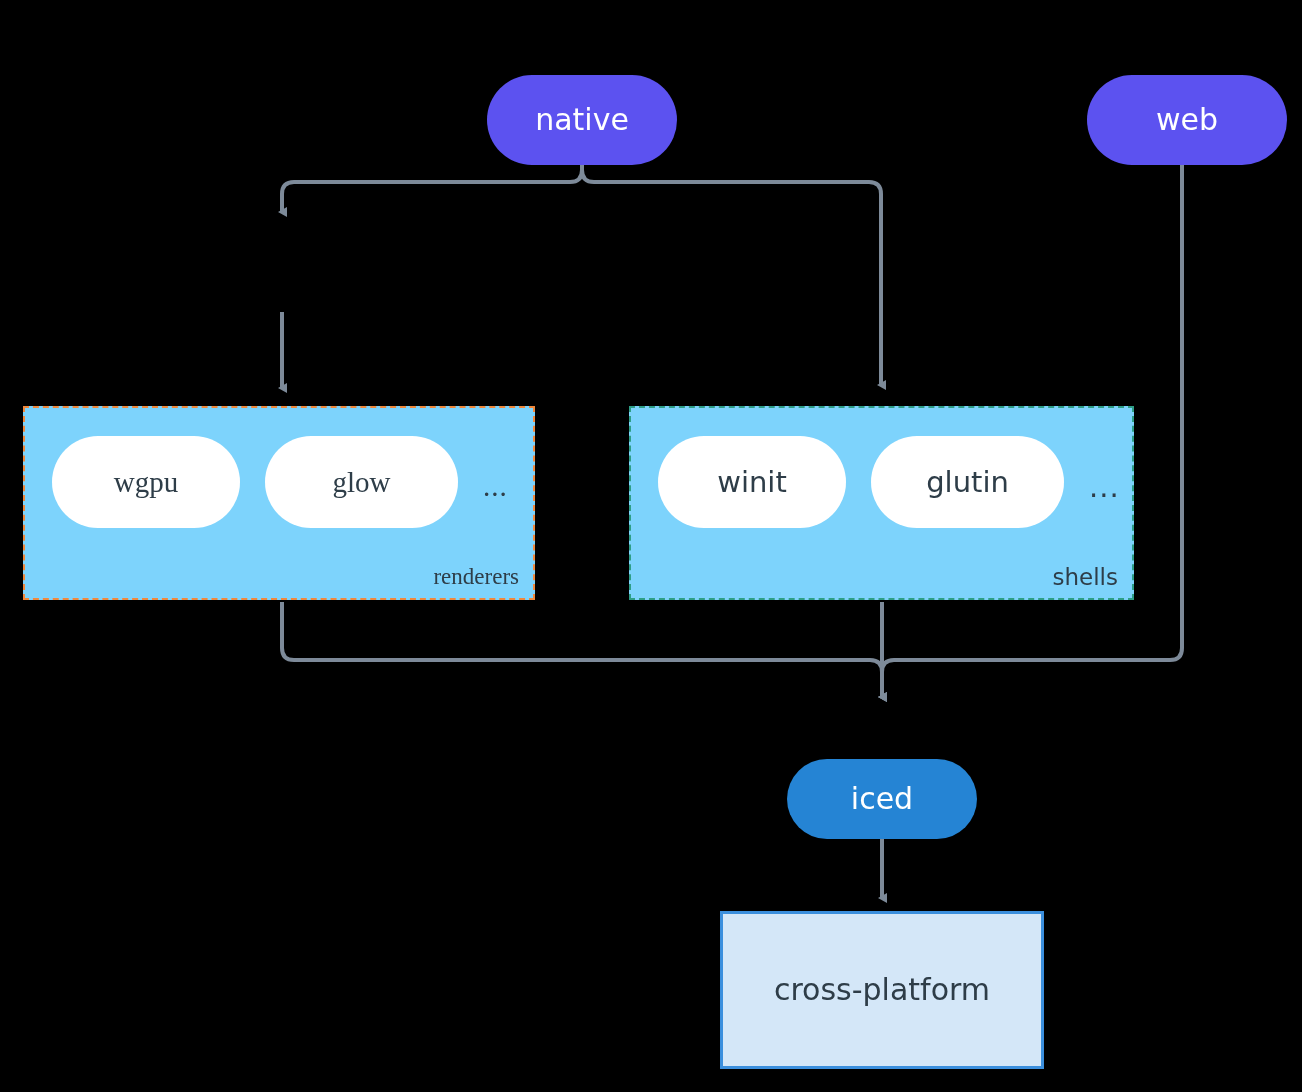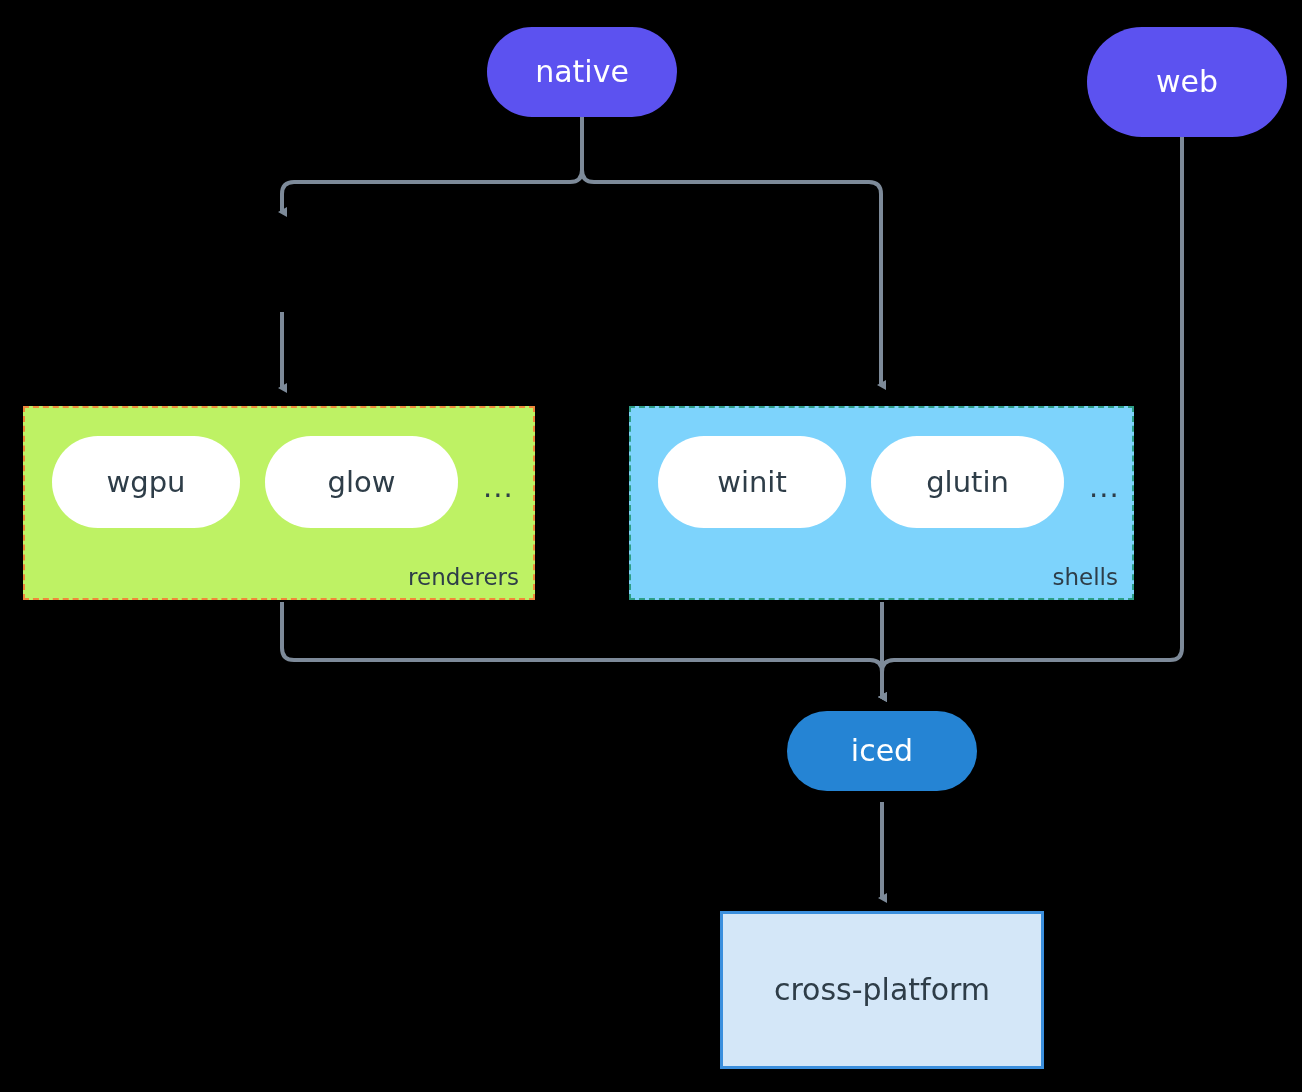--- a/index.html
+++ b/index.html
@@ -26,20 +26,21 @@
     position: absolute;
     display: flex;
     align-items: center;
     justify-content: center;
     box-sizing: border-box;
     text-align: center;
     line-height: 1.32;
   }
   .pill {
     border-radius: 999px;
+    margin-top: 48px;
   }
   .node-native, .node-web {
     background: #5c52f0;
     color: #ffffff;
     font-size: 30px;
   }
   .node-graphics {
     background: #e2803c;
     color: #ffffff;
     font-size: 30px;
@@ -57,22 +58,23 @@
     flex-direction: column;
   }
   .node-app .app-line {
     display: block;
   }
   .group {
     position: absolute;
     box-sizing: border-box;
   }
   .group-renderers {
-    background: #bef264;
+    background: #7dd3fc;
     border: 2px dashed #f0883c;
+    font-family: Liberation Serif, serif;
   }
   .group-shells {
     background: #7dd3fc;
     border: 2px dashed #2e9e86;
   }
   .group-label {
     position: absolute;
     right: 14px;
     bottom: 8px;
     font-size: 23px;
@@ -120,21 +122,21 @@
 
     <path d="M 1182 116 L 1182 648 Q 1182 660 1170 660 L 894 660 Q 882 660 882 672 L 882 697" fill="none" stroke="#7d8a99" stroke-width="4" marker-end="url(#arrowhead)"></path>
 
     <path d="M 882 802 L 882 898" fill="none" stroke="#7d8a99" stroke-width="4" marker-end="url(#arrowhead)"></path>
   </svg>
 
   <div class="node pill node-native" style="left:487px; top:27px; width:190px; height:90px;">
     <span>native</span>
   </div>
 
-  <div class="node pill node-web" style="left:1087px; top:27px; width:200px; height:110px;">
+  <div class="node pill node-web" style="left:1087px; top:27px; width:200px; height:90px;">
     <span>web</span>
   </div>
 
 
   <div class="group group-renderers" style="left:23px; top:406px; width:512px; height:194px;">
     <div class="sub-pill" style="left:27px; top:28px; width:188px; height:92px;">
       <span>wgpu</span>
     </div>
     <div class="sub-pill" style="left:240px; top:28px; width:193px; height:92px;">
       <span>glow</span>

